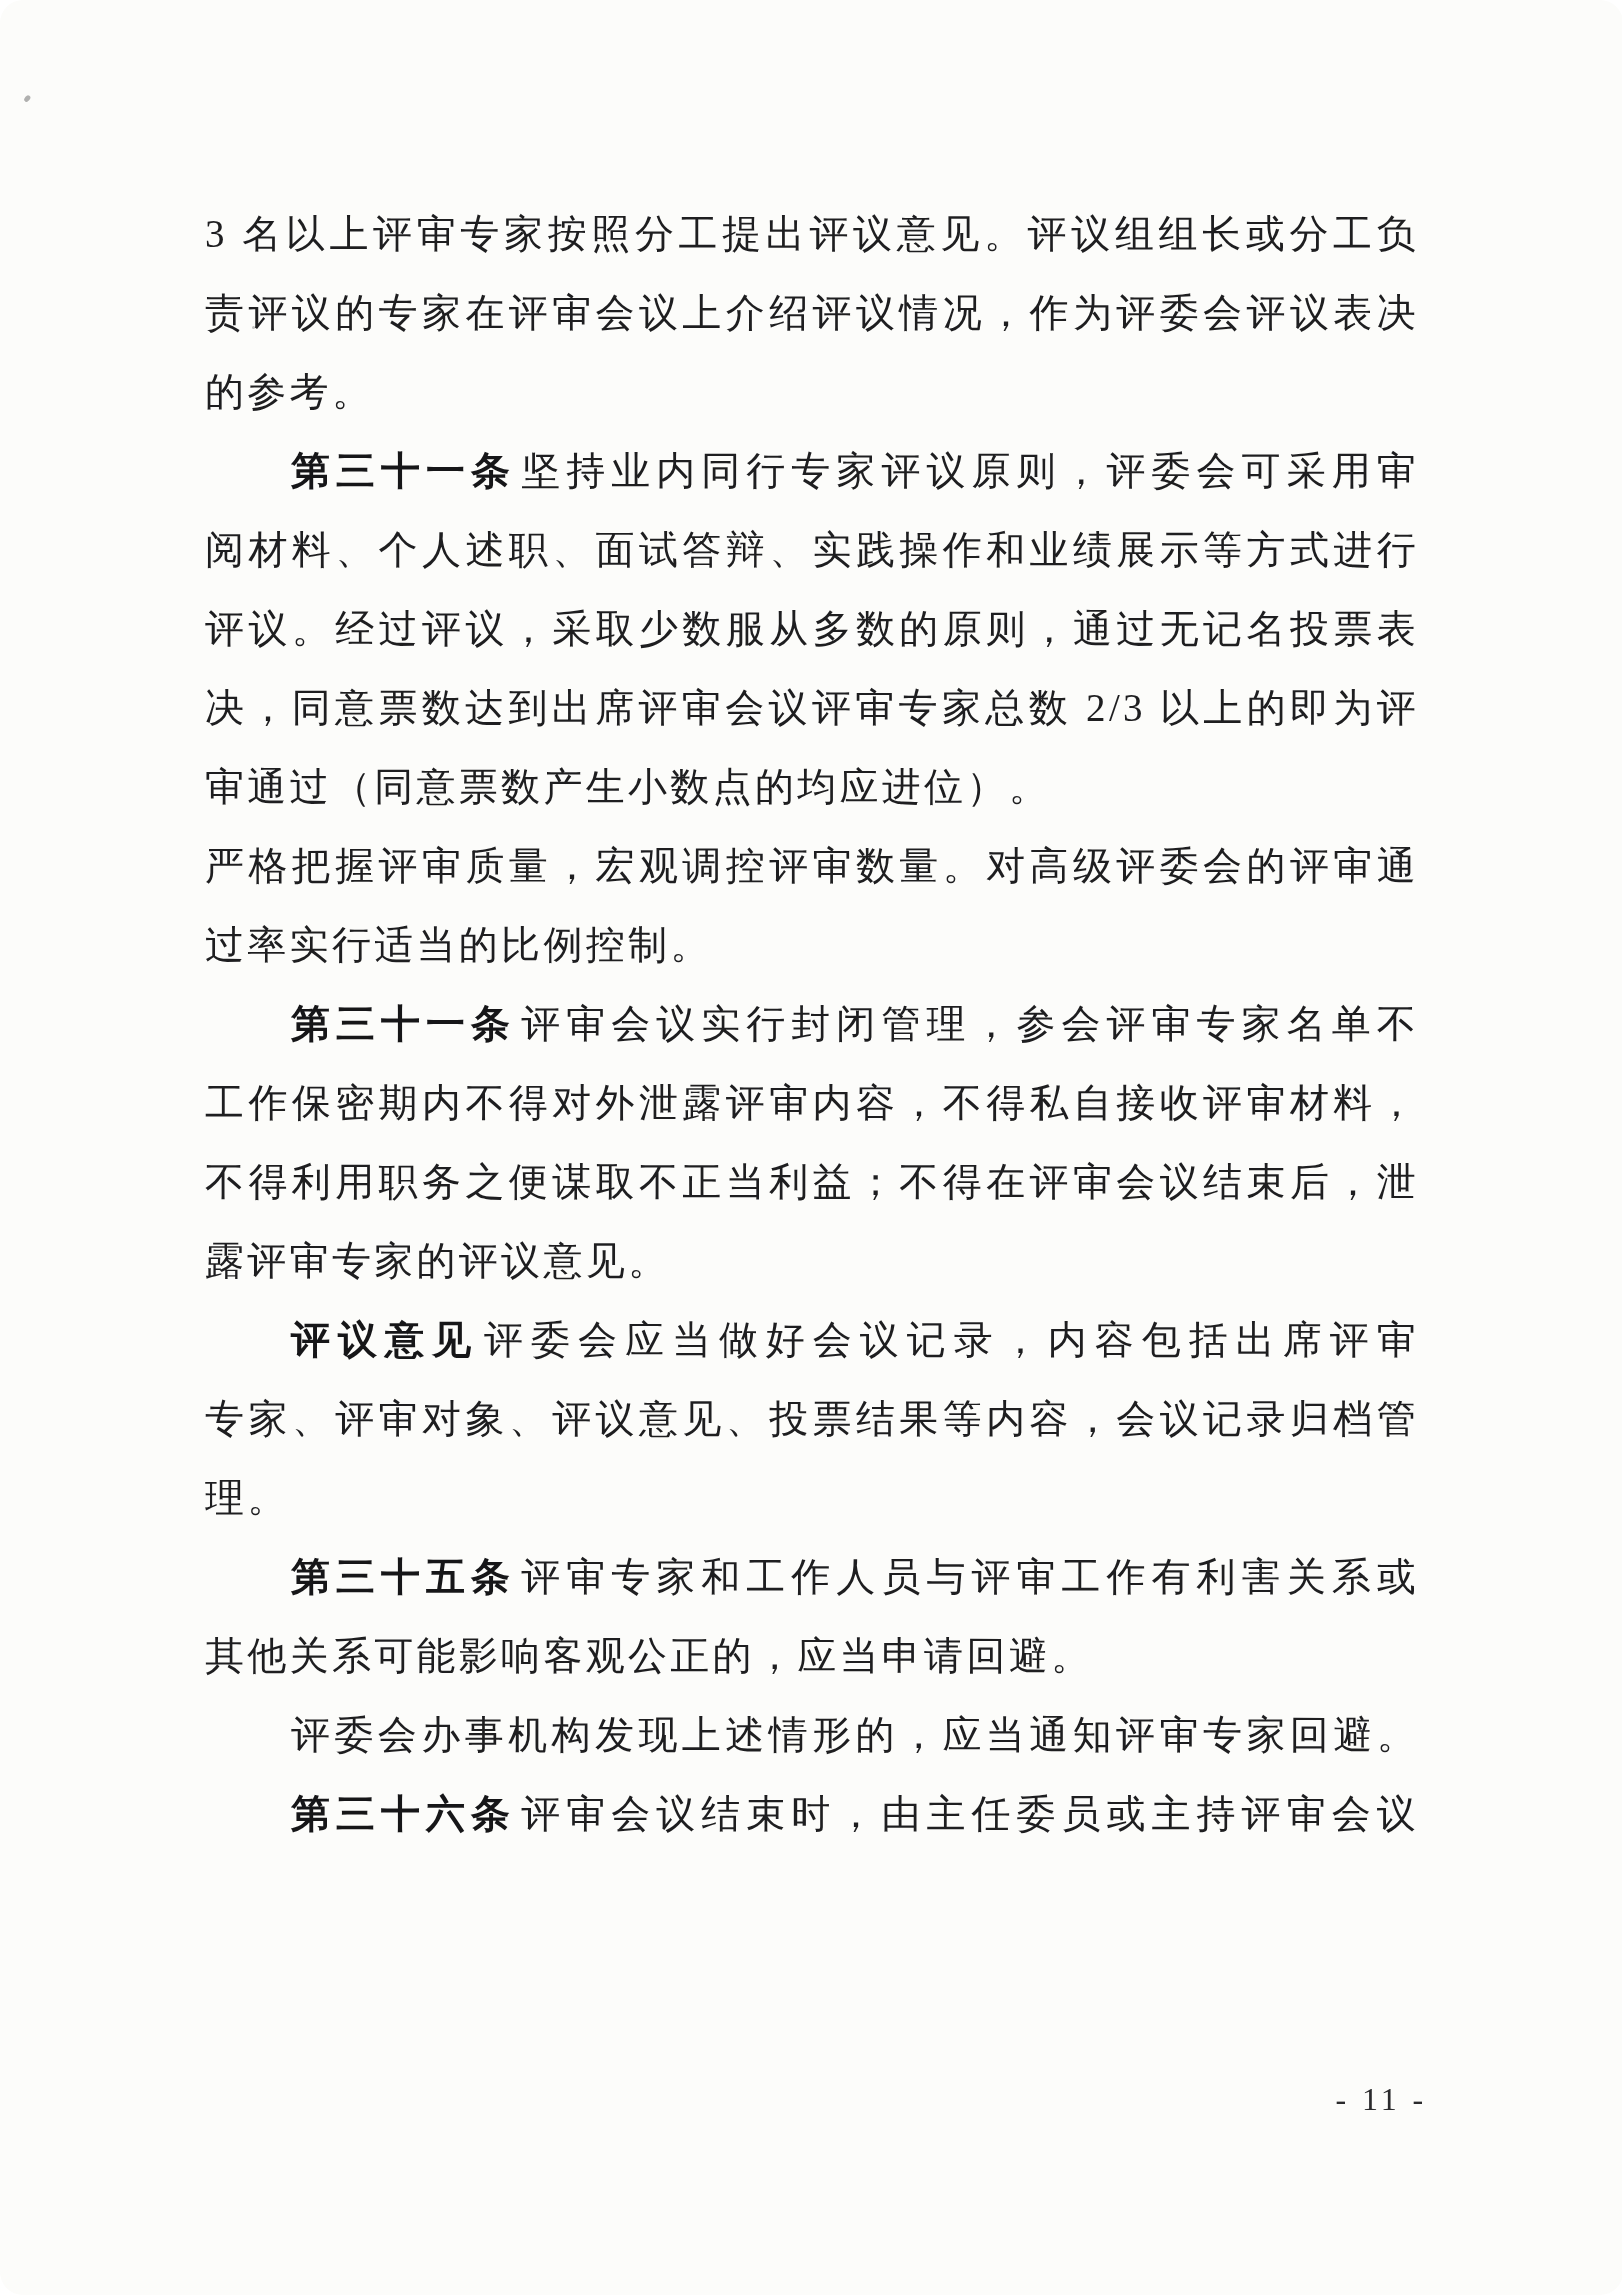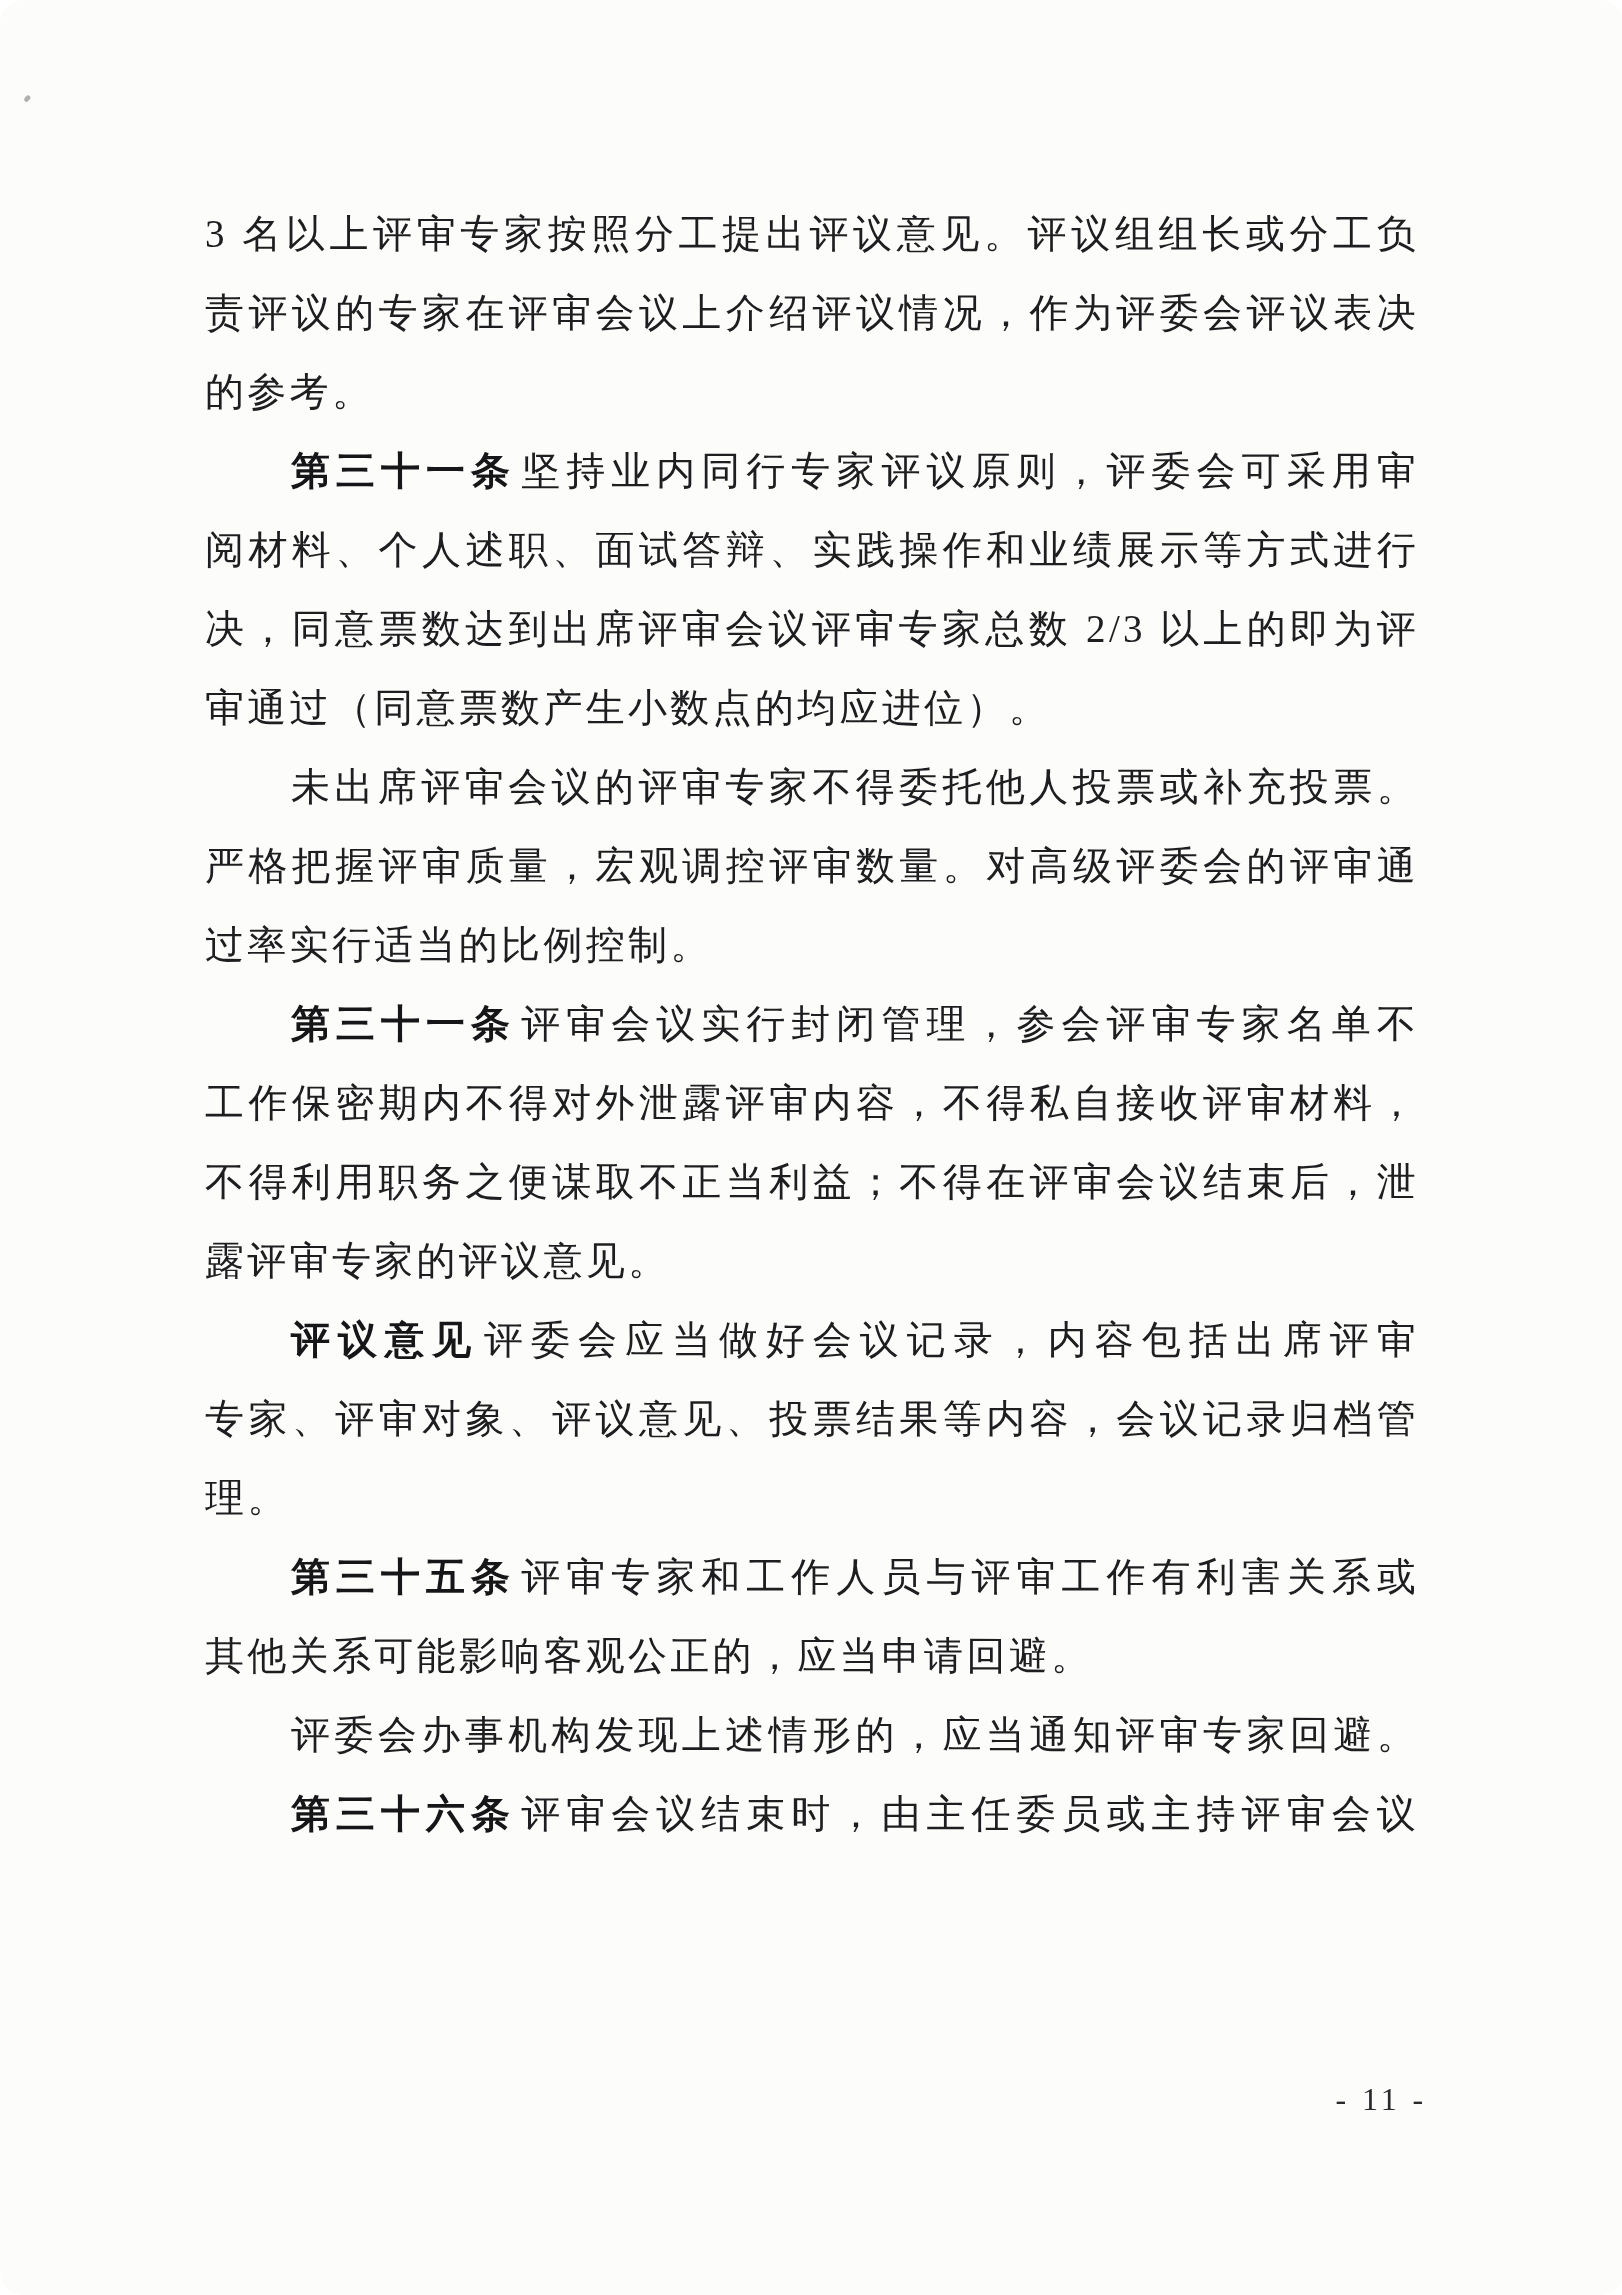--- a/index.html
+++ b/index.html
@@ -64,23 +64,23 @@
 <div class="page">
   <div class="speck s1"></div>
   <div class="speck s2"></div>
 
   <div class="textblock" id="textblock">
       <div class="line j"><span>3 名以上评审专家按照分工提出评议意见。评议组组长或分工负</span></div>
       <div class="line j"><span>责评议的专家在评审会议上介绍评议情况，作为评委会评议表决</span></div>
       <div class="line"><span>的参考。</span></div>
       <div class="line j ind"><span class="term">第三十一条</span><span>坚持业内同行专家评议原则，评委会可采用审</span></div>
       <div class="line j"><span>阅材料、个人述职、面试答辩、实践操作和业绩展示等方式进行</span></div>
+      <div class="line j"><span>评议。经过评议，采取少数服从多数的原则，通过无记名投票表</span></div>
       <div class="line j"><span>决，同意票数达到出席评审会议评审专家总数 2/3 以上的即为评</span></div>
       <div class="line"><span>审通过（同意票数产生小数点的均应进位）。</span></div>
-      <div class="line j ind"><span>未出席评审会议的评审专家不得委托他人投票或补充投票。</span></div>
       <div class="line j"><span>严格把握评审质量，宏观调控评审数量。对高级评委会的评审通</span></div>
       <div class="line"><span>过率实行适当的比例控制。</span></div>
       <div class="line j ind"><span class="term">第三十一条</span><span>评审会议实行封闭管理，参会评审专家名单不</span></div>
       <div class="line j"><span>工作保密期内不得对外泄露评审内容，不得私自接收评审材料，</span></div>
       <div class="line j"><span>不得利用职务之便谋取不正当利益；不得在评审会议结束后，泄</span></div>
       <div class="line"><span>露评审专家的评议意见。</span></div>
       <div class="line j ind"><span class="term">评议意见</span><span>评委会应当做好会议记录，内容包括出席评审</span></div>
       <div class="line j"><span>专家、评审对象、评议意见、投票结果等内容，会议记录归档管</span></div>
       <div class="line"><span>理。</span></div>
       <div class="line j ind"><span class="term">第三十五条</span><span>评审专家和工作人员与评审工作有利害关系或</span></div>

